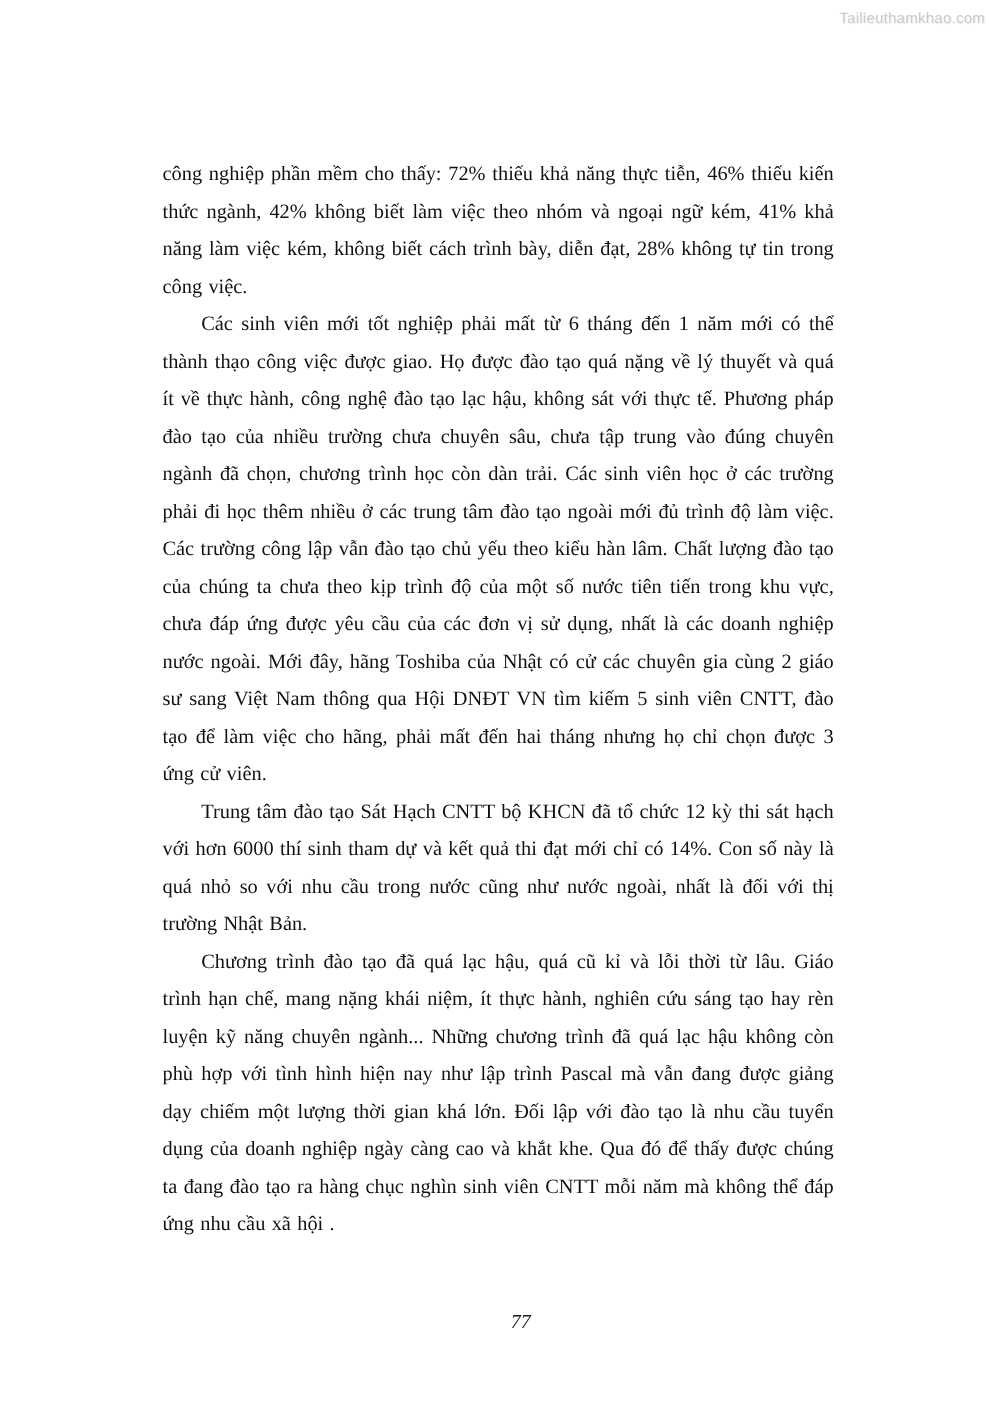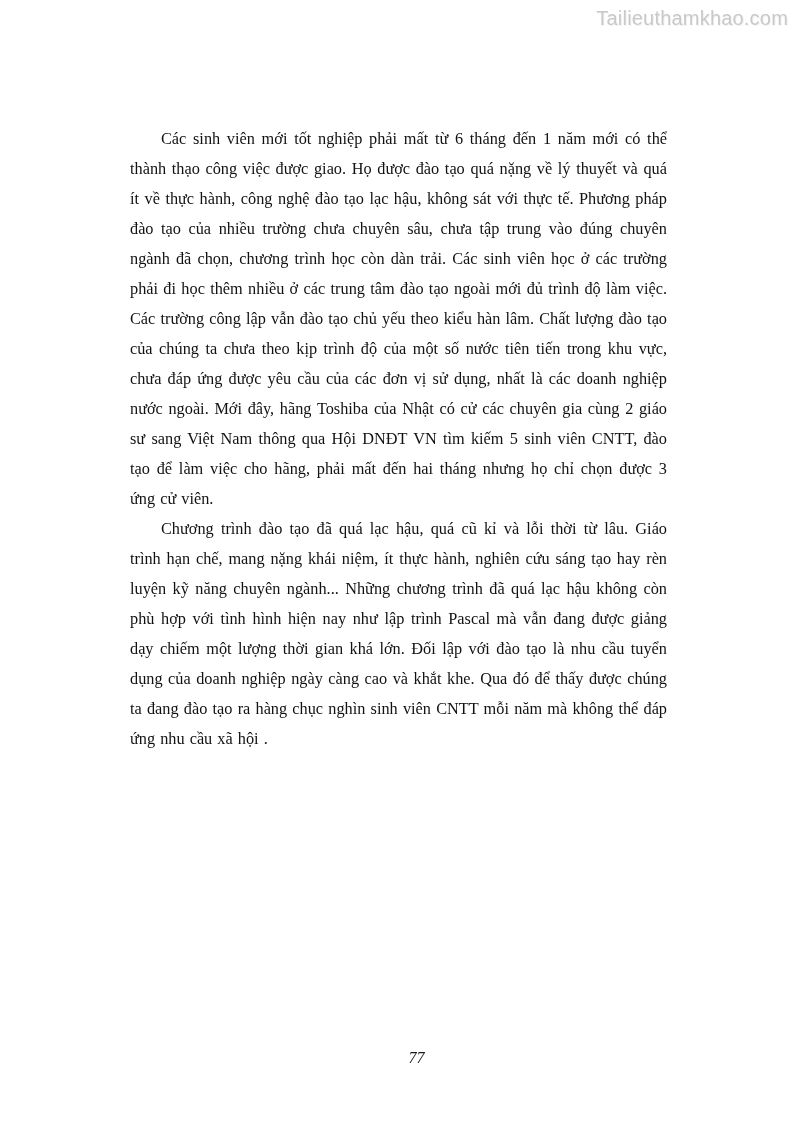--- a/index.html
+++ b/index.html
@@ -15,21 +15,21 @@
     background: #ffffff;
     font-family: "Liberation Serif", serif;
     color: #111111;
     overflow: hidden;
   }
   .watermark {
     position: absolute;
     top: 7px;
     right: 6px;
     font-family: "Liberation Sans", sans-serif;
-    font-size: 20px;
+    font-size: 12px;
     color: #c9c9c9;
     text-shadow: 1px 1px 0 #f2f2f2;
     letter-spacing: 0.2px;
   }
   .content {
     position: absolute;
     left: 130px;
     top: 124px;
     width: 537px;
     font-size: 16.3px;
@@ -58,19 +58,21 @@
   }
 </style>
 </head>
 <body>
 
 <div class="page">
 
   <div class="watermark">Tailieuthamkhao.com</div>
 
   <div class="content">
+    <p class="para no-indent">công nghiệp phần mềm cho thấy: 72% thiếu khả năng thực tiễn, 46% thiếu kiến thức ngành, 42% không biết làm việc theo nhóm và ngoại ngữ kém, 41% khả năng làm việc kém, không biết cách trình bày, diễn đạt, 28% không tự tin trong công việc.</p>
     <p class="para">Các sinh viên mới tốt nghiệp phải mất từ 6 tháng đến 1 năm mới có thể thành thạo công việc được giao. Họ được đào tạo quá nặng về lý thuyết và quá ít về thực hành, công nghệ đào tạo lạc hậu, không sát với thực tế. Phương pháp đào tạo của nhiều trường chưa chuyên sâu, chưa tập trung vào đúng chuyên ngành đã chọn, chương trình học còn dàn trải. Các sinh viên học ở các trường phải đi học thêm nhiều ở các trung tâm đào tạo ngoài mới đủ trình độ làm việc. Các trường công lập vẫn đào tạo chủ yếu theo kiểu hàn lâm. Chất lượng đào tạo của chúng ta chưa theo kịp trình độ của một số nước tiên tiến trong khu vực, chưa đáp ứng được yêu cầu của các đơn vị sử dụng, nhất là các doanh nghiệp nước ngoài. Mới đây, hãng Toshiba của Nhật có cử các chuyên gia cùng 2 giáo sư sang Việt Nam thông qua Hội DNĐT VN tìm kiếm 5 sinh viên CNTT, đào tạo để làm việc cho hãng, phải mất đến hai tháng nhưng họ chỉ chọn được 3 ứng cử viên.</p>
+    <p class="para">Trung tâm đào tạo Sát Hạch CNTT bộ KHCN đã tổ chức 12 kỳ thi sát hạch với hơn 6000 thí sinh tham dự và kết quả thi đạt mới chỉ có 14%. Con số này là quá nhỏ so với nhu cầu trong nước cũng như nước ngoài, nhất là đối với thị trường Nhật Bản.</p>
     <p class="para">Chương trình đào tạo đã quá lạc hậu, quá cũ kỉ và lỗi thời từ lâu. Giáo trình hạn chế, mang nặng khái niệm, ít thực hành, nghiên cứu sáng tạo hay rèn luyện kỹ năng chuyên ngành... Những chương trình đã quá lạc hậu không còn phù hợp với tình hình hiện nay như lập trình Pascal mà vẫn đang được giảng dạy chiếm một lượng thời gian khá lớn. Đối lập với đào tạo là nhu cầu tuyển dụng của doanh nghiệp ngày càng cao và khắt khe. Qua đó để thấy được chúng ta đang đào tạo ra hàng chục nghìn sinh viên CNTT mỗi năm mà không thể đáp ứng nhu cầu xã hội .</p>
   </div>
 
   <div class="page-footer">77</div>
 
 </div>
 
 </body></html>

